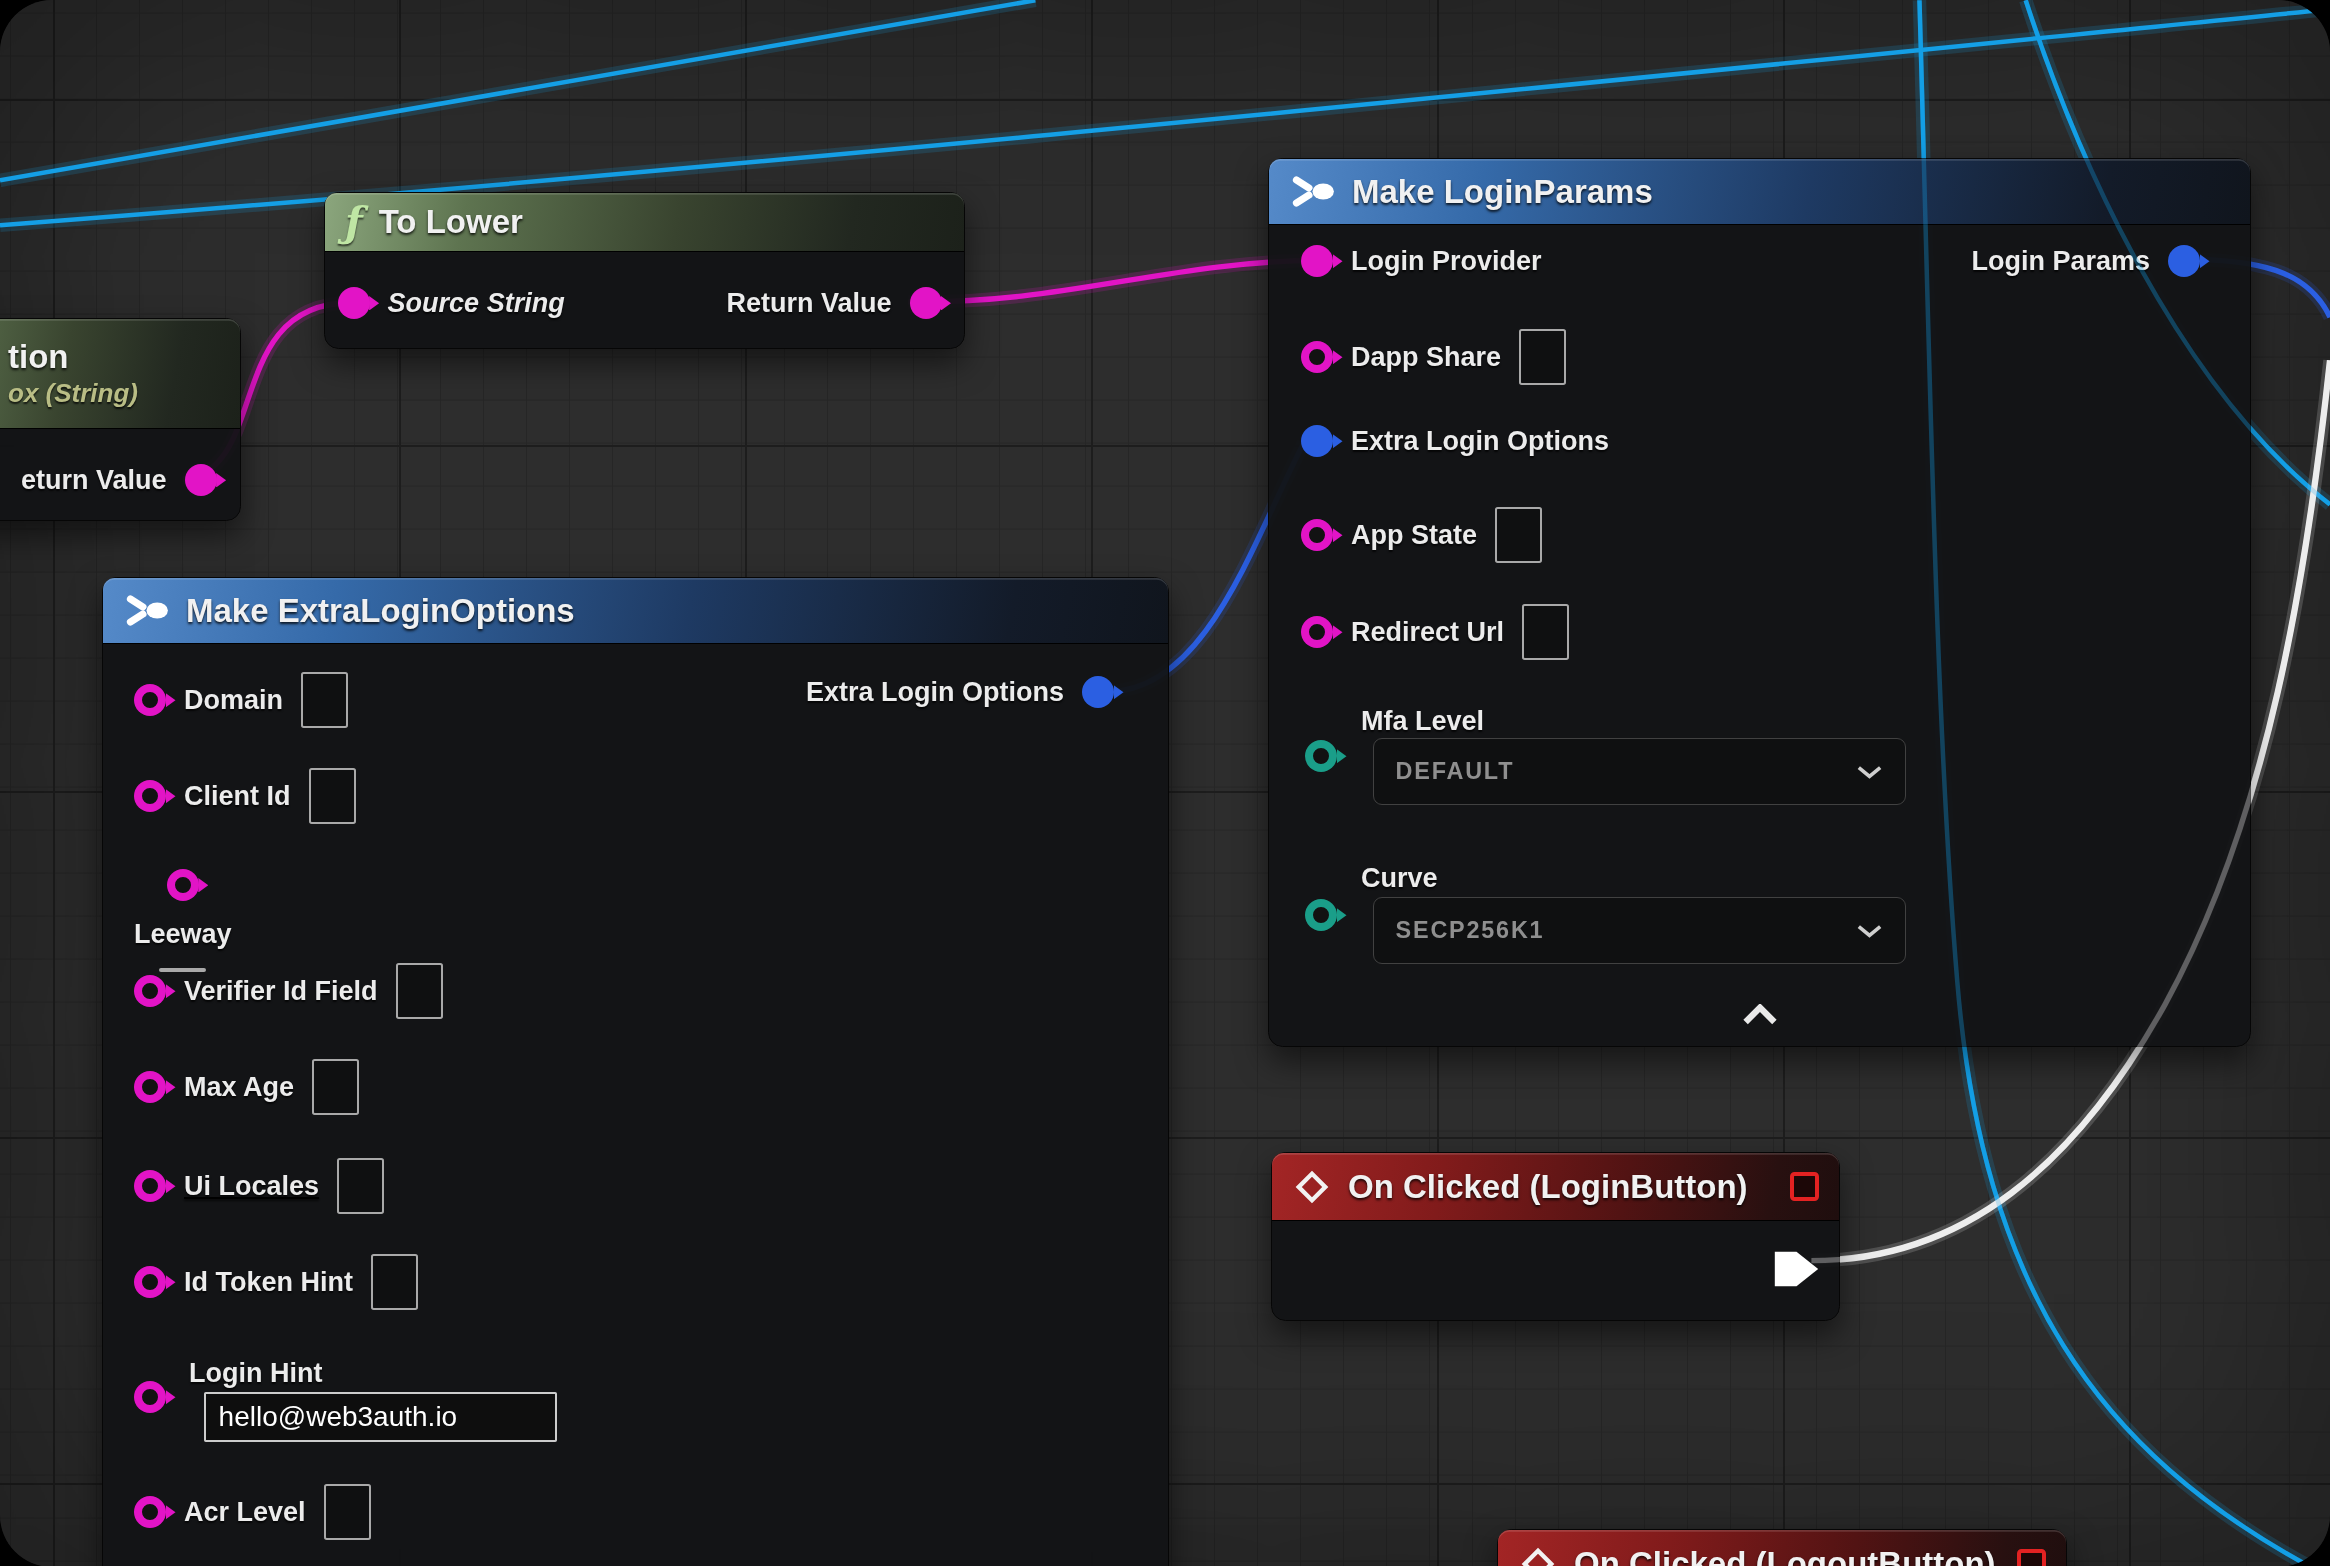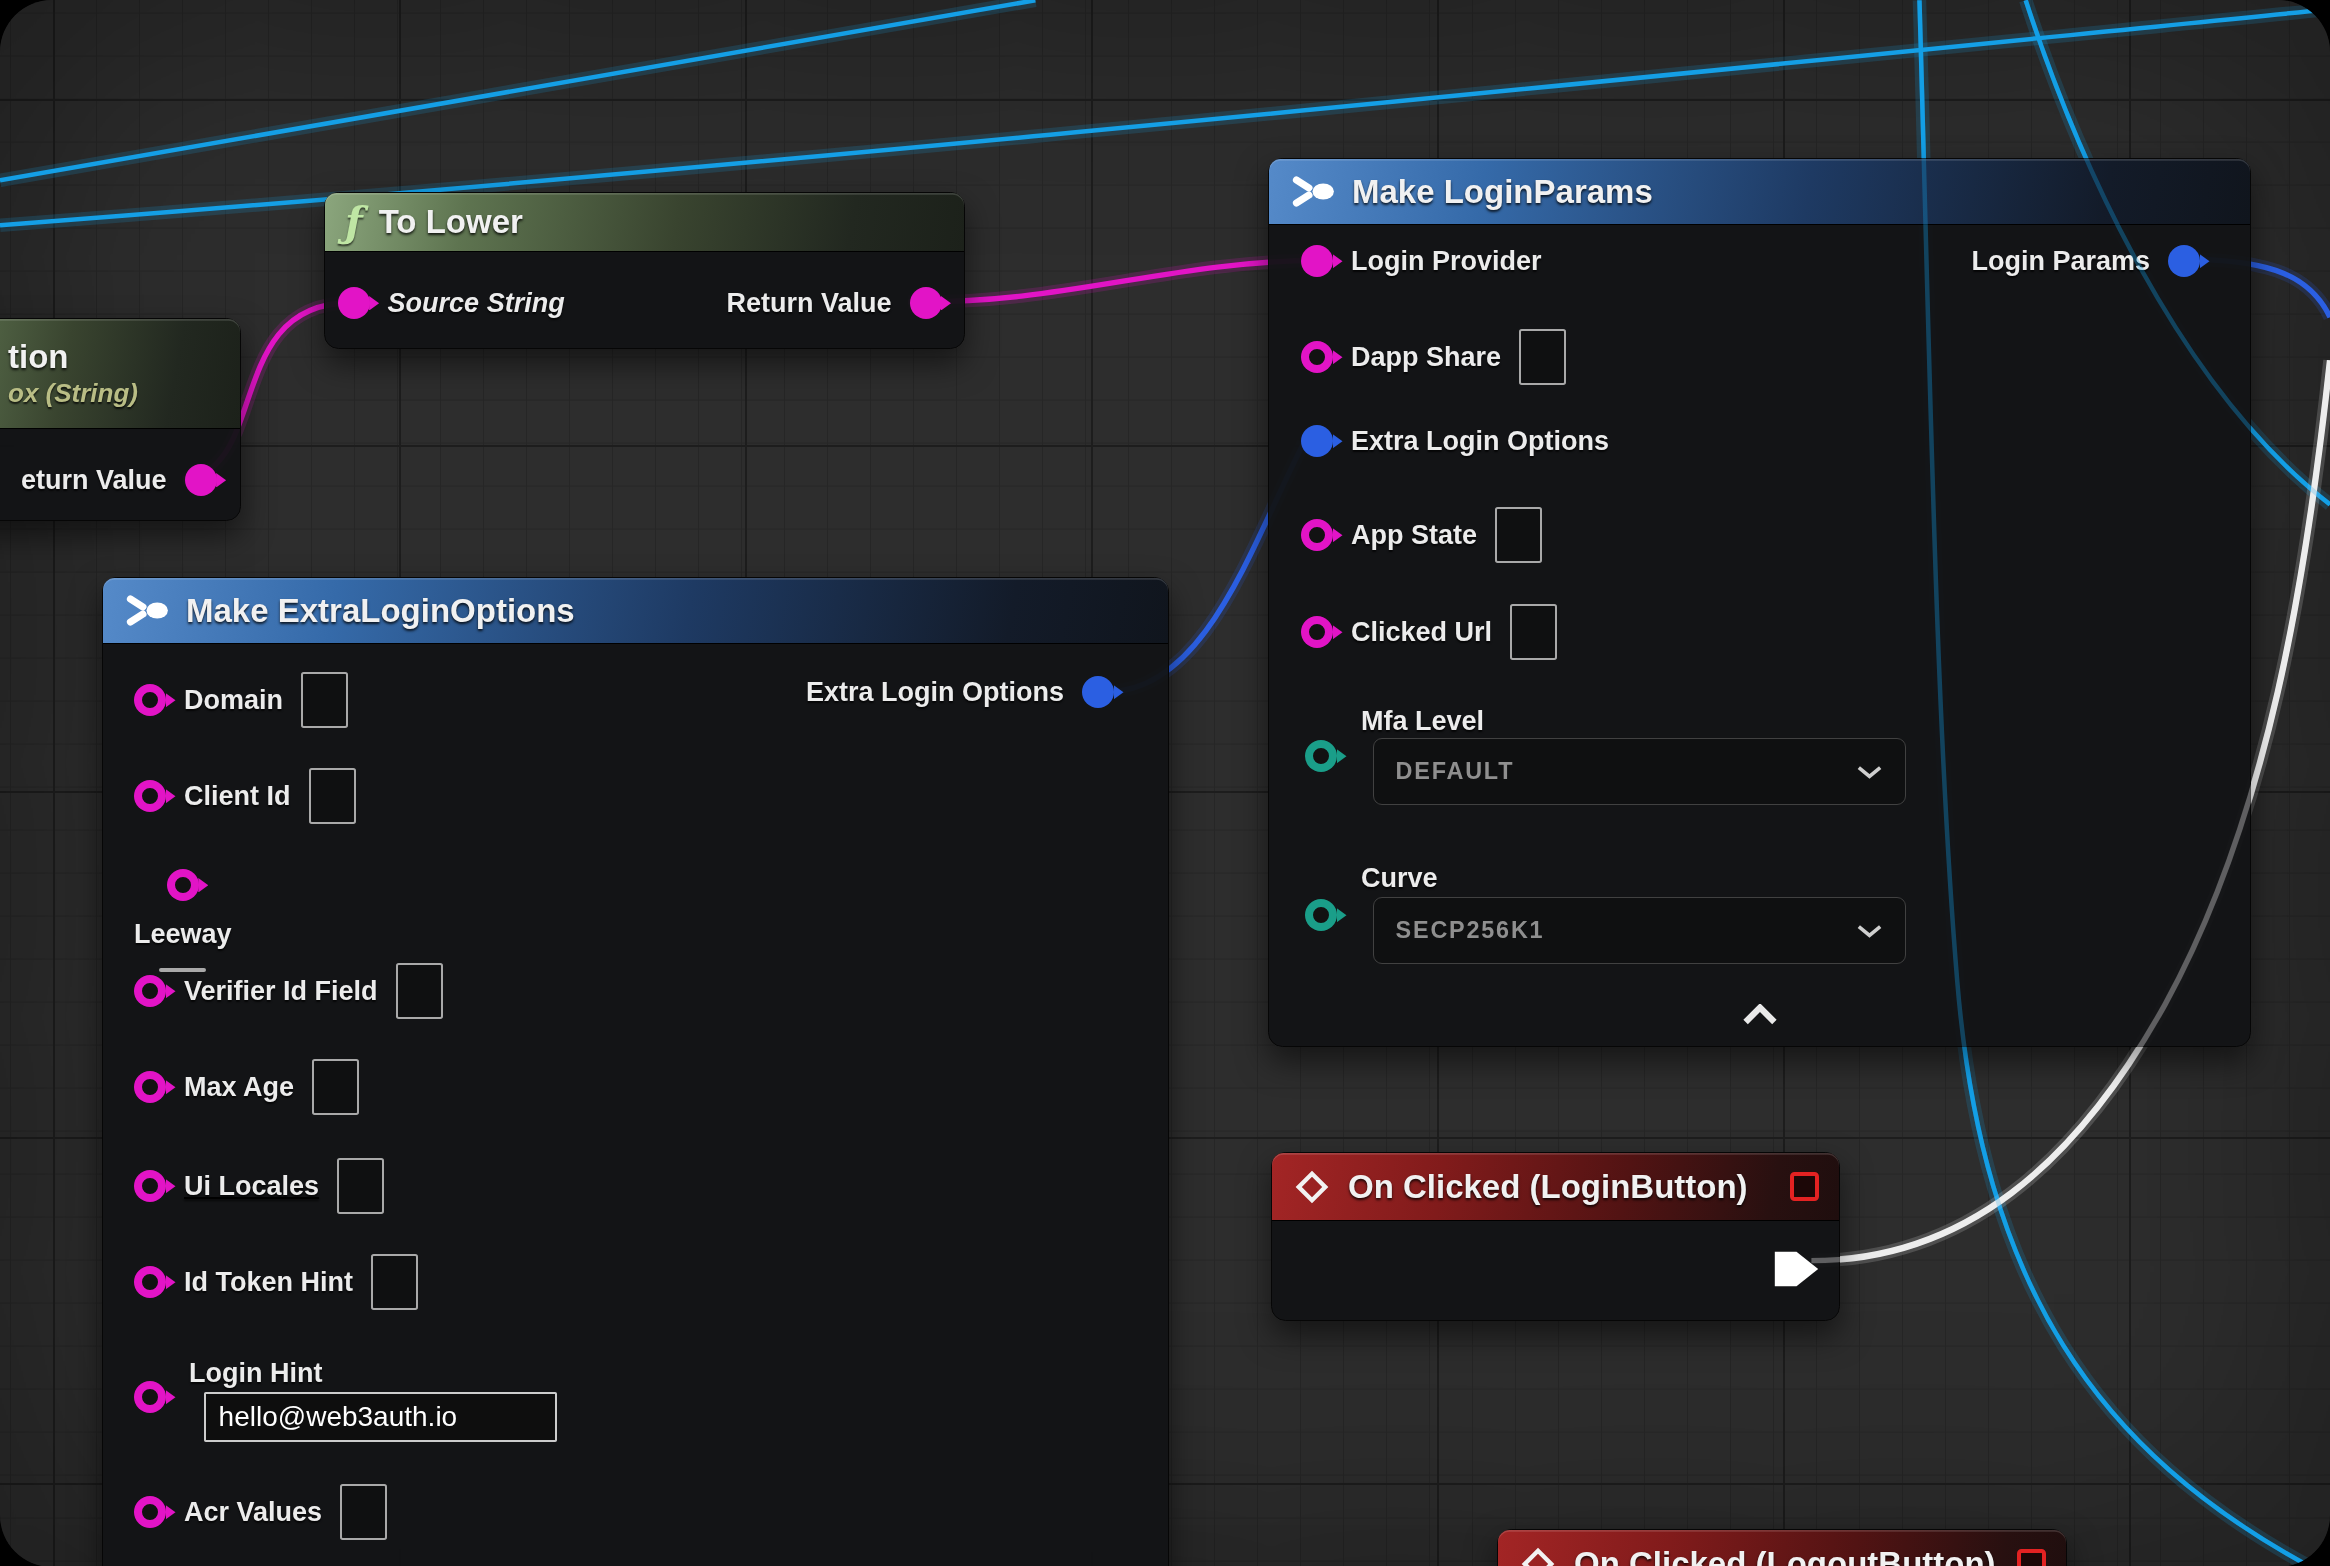--- a/index.html
+++ b/index.html
@@ -178,21 +178,21 @@
     </div>
     <span class="floatlbl" style="left:86px;top:780px;">Login Hint</span>
     <span class="pin pk hollow" style="position:absolute;left:31px;top:803px;">
           <span class="c"></span>
         </span>
     <div class="txtbox" style="position:absolute;left:101px;top:814px;width:353px;">hello@web3auth.io</div>
     <div class="row" style="top:909px;left:31px;">
       <span class="pin pk hollow">
             <span class="c"></span>
           </span>
-      <span class="lbl">Acr Values</span>
+      <span class="lbl">Acr Level</span>
       <span class="vbox"></span>
     </div>
   </div>
 
   <div class="node" style="left:1268px;top:158px;width:981px;height:887px;">
     <div class="hdr hdr-blue" style="height:65px;">
       <svg width="47" height="41" viewBox="0 0 26 23">
         <line x1="4" y1="5" x2="11" y2="9.5" stroke="#fff" stroke-width="4" stroke-linecap="round"></line>
         <line x1="4" y1="18" x2="11" y2="13.5" stroke="#fff" stroke-width="4" stroke-linecap="round"></line>
         <ellipse cx="19" cy="11.5" rx="6" ry="4.5" fill="#fff"></ellipse>
@@ -228,21 +228,21 @@
       <span class="pin pk hollow">
             <span class="c"></span>
           </span>
       <span class="lbl">App State</span>
       <span class="vbox"></span>
     </div>
     <div class="row" style="top:448px;left:32px;">
       <span class="pin pk hollow">
             <span class="c"></span>
           </span>
-      <span class="lbl">Clicked Url</span>
+      <span class="lbl">Redirect Url</span>
       <span class="vbox"></span>
     </div>
 
     <span class="floatlbl" style="left:92px;top:547px;">Mfa Level</span>
     <span class="pin tl hollow" style="position:absolute;left:36px;top:581px;">
           <span class="c"></span>
         </span>
     <div class="sel" style="left:104px;top:579px;width:533px;height:67px;">
       <span>DEFAULT</span>
       <svg width="27" height="16" viewBox="0 0 30 18">

